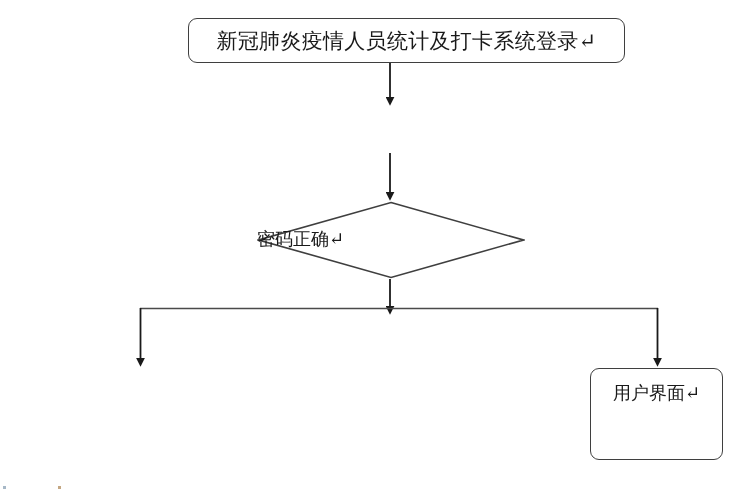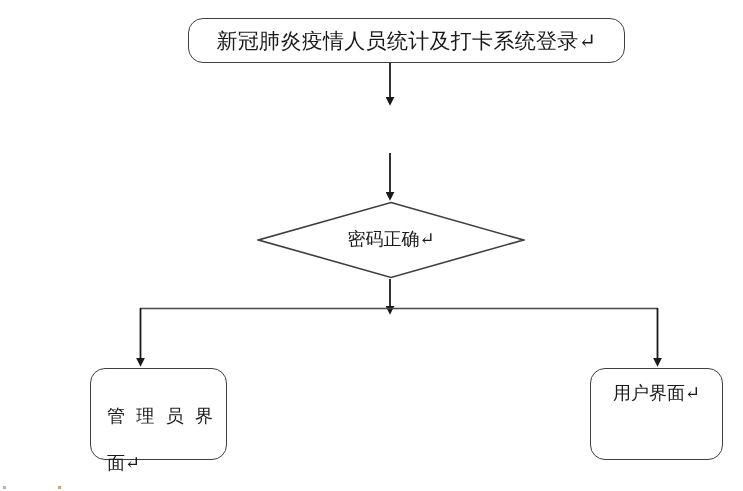--- a/index.html
+++ b/index.html
@@ -16,21 +16,21 @@
     overflow: hidden;
     font-family: "DejaVu Serif", "Liberation Serif", serif;
   }
   .node {
     position: absolute;
     box-sizing: border-box;
     background: #ffffff;
     border: 1.4px solid #3f3f3f;
   }
   .rounded {
-    border-radius: 15px;
+    border-radius: 9px;
   }
   .node-label {
     position: absolute;
     left: 0;
     right: 0;
     color: #191919;
     font-family: "DejaVu Serif", "Liberation Serif", serif;
     line-height: 1.30;
     white-space: pre-line;
   }
@@ -68,21 +68,20 @@
     height: 78px;
   }
   #node-decision svg {
     position: absolute;
     left: 0;
     top: 0;
     display: block;
   }
   #node-decision .node-label {
     top: 26px;
-    text-align: center;
     font-size: 18px;
   }
   
   #node-admin {
     left: 90px;
     top: 368px;
     width: 137px;
     height: 92px;
   }
   #node-admin .node-label {
@@ -176,26 +175,20 @@
   </div>
 
 
   <div id="node-decision">
     <svg width="268" height="78" viewBox="0 0 268 78" xmlns="http://www.w3.org/2000/svg">
       <polygon points="134,1.6 266.4,39 134,76.4 1.6,39" fill="#ffffff" stroke="#3f3f3f" stroke-width="1.6"></polygon>
     </svg>
     <div class="node-label">密码正确↵</div>
   </div>
 
-  <div class="node rounded" id="node-admin">
-    <div class="node-label">
-      <span class="line1">管理员界</span>
-      <span class="line2">面↵</span>
-    </div>
-  </div>
 
   <div class="node rounded" id="node-user">
     <div class="node-label">用户界面↵</div>
   </div>
 
   <div class="speck" id="speck-a"></div>
   <div class="speck" id="speck-b"></div>
 
 </div>
 

